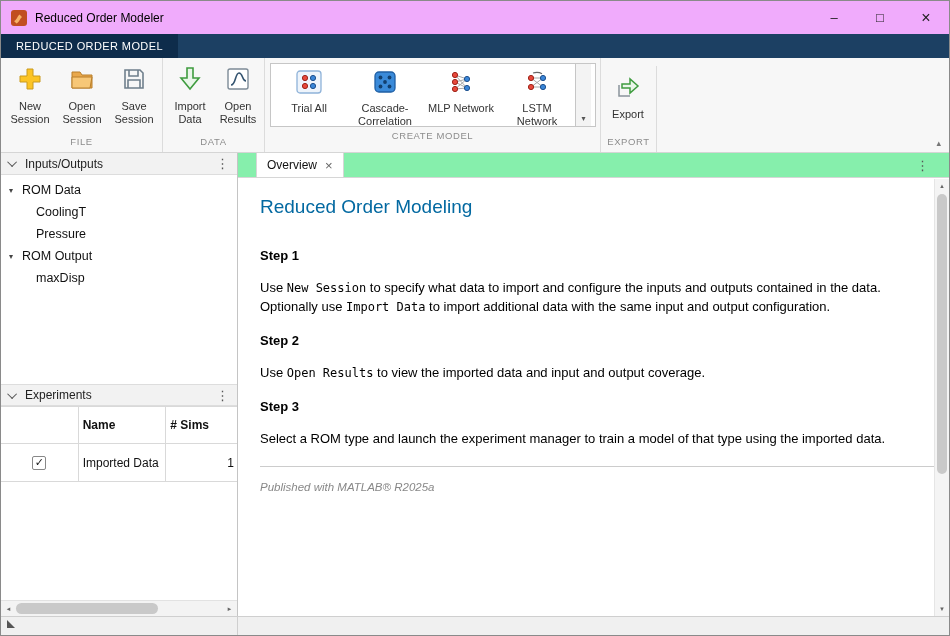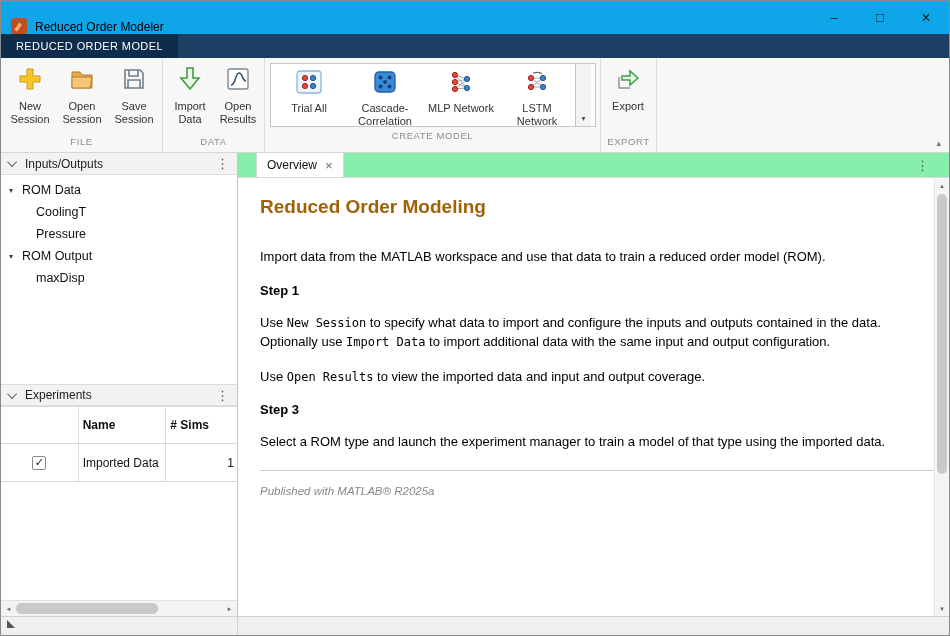--- a/index.html
+++ b/index.html
@@ -2,37 +2,37 @@
 <html><head>
 <meta charset="utf-8">
 <style>
   * { box-sizing: border-box; }
   body { margin: 0; background: #e8e8e8; font-family: "Liberation Sans", sans-serif; }
   #window {
     width: 950px; height: 636px; background: #fff; border: 1px solid #8a8a8a;
     display: flex; flex-direction: column; overflow: hidden; position: relative;
   }
   
-  .titlebar { height: 33px; background: #0ea5e9; display: flex; align-items: flex-end; flex: none; }
+  .titlebar { height: 33px; background: #f0abfc; display: flex; align-items: center; flex: none; }
   .app-icon { margin: 0 8px 0 10px; display: flex; }
   .title { font-size: 12px; color: #000; }
   .win-controls { margin-left: auto; display: flex; height: 100%; }
   .win-btn { width: 46px; display: flex; align-items: center; justify-content: center; font-size: 13px; color: #222; }
   .win-btn.close { font-size: 16px; }
   
   .tabstrip { height: 24px; background: #1c4063; display: flex; flex: none; }
   .ribbon-tab { background: #0e2c4b; color: #fff; font-size: 11px; letter-spacing: .4px; padding: 0 15px; display: flex; align-items: center; }
   
   .toolbar { height: 95px; background: #f7f7f7; border-bottom: 1px solid #d5d5d5; display: flex; flex: none; position: relative; }
   .rsection { display: flex; flex-direction: column; border-right: 1px solid #dcdcdc; flex: none; }
   .rsection-buttons { flex: 1; display: flex; align-items: flex-start; padding: 5px 2px 0 3px; }
   .rsection-label { height: 16px; text-align: center; font-size: 9.5px; color: #8c8c8c; letter-spacing: .6px; }
   .rbtn { width: 52px; display: flex; flex-direction: column; align-items: center; gap: 4px; padding-top: 3px; cursor: default; }
   .rbtn .lbl, .gitem .lbl { font-size: 11px; color: #333; text-align: center; line-height: 1.2; }
-  .sec-file { width: 162px; } .sec-data { width: 102px; } .sec-create { width: 336px; } .sec-export { width: 56px; }
+  .sec-file { width: 162px; } .sec-data { width: 102px; } .sec-create { width: 336px; } .sec-export { width: 56px; margin-top: 8px; }
   .gallery { margin: 5px 4px 3px 5px; border: 1px solid #c6c6c6; background: #fff; display: flex; height: 64px; }
   .gitem { width: 76px; display: flex; flex-direction: column; align-items: center; padding-top: 5px; gap: 3px; cursor: default; }
   .gitem .lbl { max-width: 66px; }
   .gdrop { width: 16px; border-left: 1px solid #c6c6c6; background: #f3f3f3; display: flex; align-items: flex-end; justify-content: center; padding-bottom: 3px; font-size: 8px; color: #555; }
   .toolbar-fill { flex: 1; position: relative; border-right: none; }
   .ribbon-collapse { position: absolute; right: 8px; bottom: 4px; font-size: 9px; color: #777; }
   
   .main { flex: 1; display: flex; min-height: 0; }
   .sidebar { width: 237px; border-right: 1px solid #c4c4c4; display: flex; flex-direction: column; background: #fff; flex: none; }
   .panel-header { height: 22px; background: #f2f2f2; border-bottom: 1px solid #ddd; display: flex; align-items: center; font-size: 12px; color: #222; flex: none; }
@@ -59,21 +59,21 @@
   .hs-arrow.right { margin-left: auto; }
   .hs-thumb { position: absolute; left: 15px; width: 142px; top: 2px; bottom: 2px; background: #c9c9c9; border-radius: 7px; }
   
   .docarea { flex: 1; display: flex; flex-direction: column; min-width: 0; position: relative; background: #fff; }
   .doc-tabbar { height: 25px; background: #86efac; border-bottom: 1px solid #d6d6d6; display: flex; align-items: flex-end; flex: none; }
   .doc-tab { height: 25px; margin-left: 18px; background: #fff; border: 1px solid #d6d6d6; border-bottom: none; padding: 0 10px; display: flex; align-items: center; gap: 8px; font-size: 12px; color: #111; }
   .doc-tab .close { color: #666; font-size: 13px; line-height: 1; }
   .tabbar-kebab { margin-left: auto; padding: 0 20px 0 0; color: #555; font-size: 13px; align-self: center; }
   .doc-content { flex: 1; padding: 14px 40px 0 22px; overflow: hidden; }
   .doc-inner { width: 674px; }
-  .doc-heading { font-size: 19px; font-weight: 700; color: #a16207; margin: 4px 0 30px; }
+  .doc-heading { font-size: 19px; font-weight: 400; color: #0369a1; margin: 4px 0 30px; }
   .para { font-size: 13px; line-height: 1.45; margin: 0 0 16px; color: #000; }
   .step-title { font-size: 13px; font-weight: 700; margin: 0 0 16px; color: #000; }
   code { font-family: "DejaVu Sans Mono", "Liberation Mono", monospace; font-size: 12px; }
   .divider { border: none; border-top: 1px solid #ccc; margin: 18px 0 14px; }
   .doc-footer { font-size: 11.5px; color: #888; font-style: italic; }
   .vscroll { position: absolute; top: 26px; right: 0; bottom: 0; width: 15px; background: #f4f4f4; border-left: 1px solid #e5e5e5; }
   .vs-up, .vs-down { position: absolute; left: 0; width: 100%; text-align: center; font-size: 6px; color: #666; }
   .vs-up { top: 4px; } .vs-down { bottom: 4px; }
   .vs-thumb { position: absolute; top: 15px; left: 2px; right: 2px; height: 280px; background: #c9c9c9; border-radius: 7px; }
   
@@ -313,25 +313,25 @@
         <div class="doc-tab">
           <span>Overview</span>
           <span class="close">×</span>
         </div>
         <span class="tabbar-kebab">⋮</span>
       </div>
 
       <div class="doc-content">
         <div class="doc-inner">
           <h1 class="doc-heading">Reduced Order Modeling</h1>
-          <p class="para">Import data from the MATLAB workspace and use that data to train a reduced order model (ROM).</p>
 
           <p class="step-title">Step 1</p>
           <p class="para"><span>Use </span><code>New Session</code><span> to specify what data to import and configure the inputs and outputs contained in the data. Optionally use </span><code>Import Data</code><span> to import additional data with the same input and output configuration.</span></p>
 
+          <p class="step-title">Step 2</p>
           <p class="para"><span>Use </span><code>Open Results</code><span> to view the imported data and input and output coverage.</span></p>
 
           <p class="step-title">Step 3</p>
           <p class="para">Select a ROM type and launch the experiment manager to train a model of that type using the imported data.</p>
 
           <hr class="divider">
           <p class="doc-footer">Published with MATLAB® R2025a</p>
         </div>
       </div>
 

